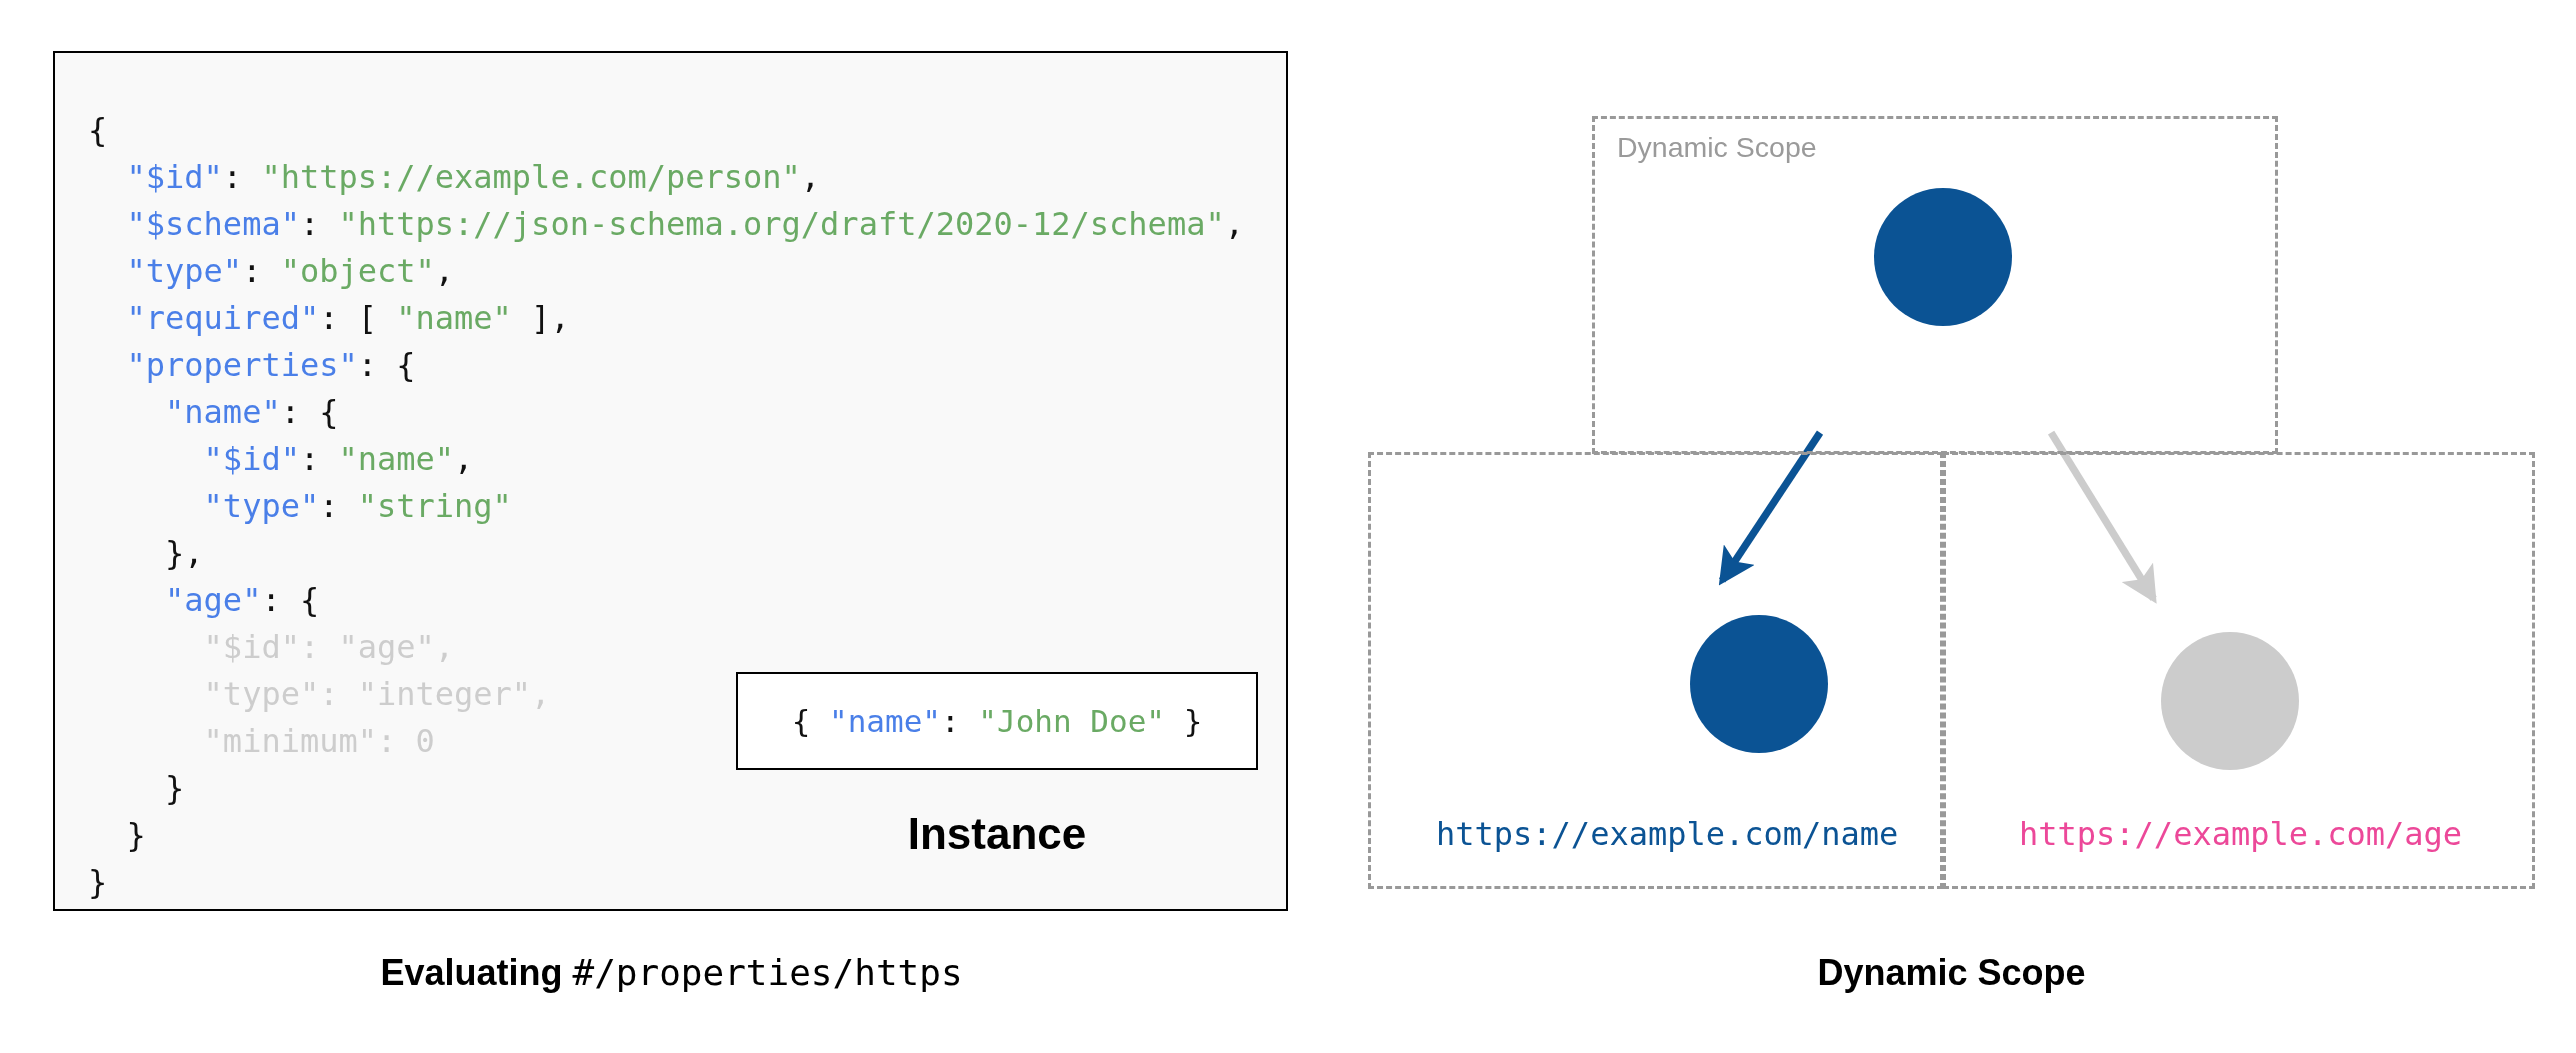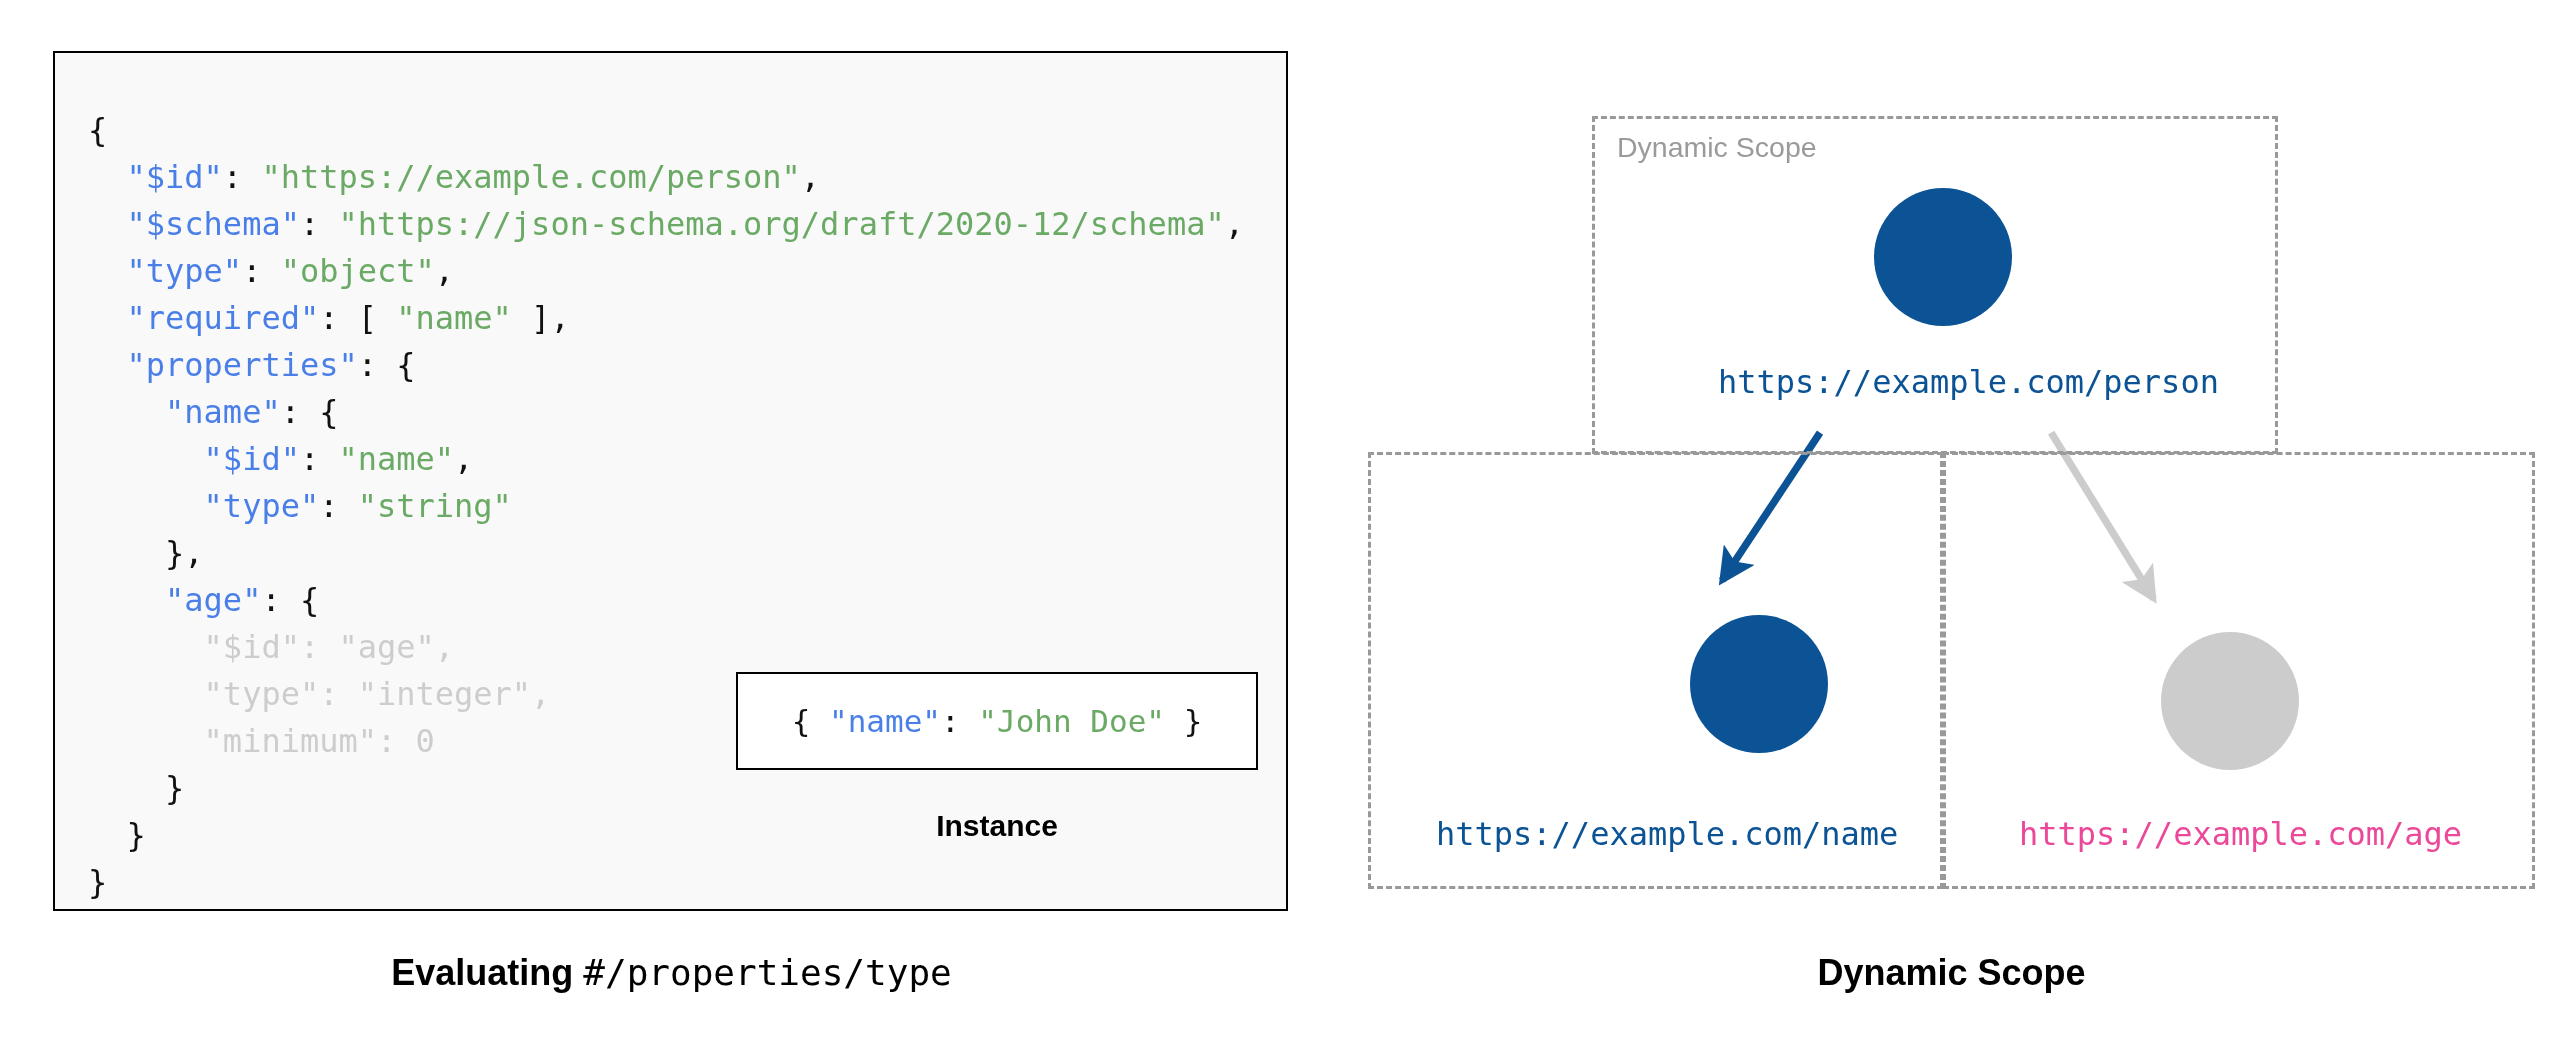--- a/index.html
+++ b/index.html
@@ -69,21 +69,21 @@
     font-size: 31px;
     white-space: pre;
     color: #111111;
   }
   #instance-caption {
     position: absolute;
     left: 736px;
     top: 809px;
     width: 522px;
     text-align: center;
-    font-size: 30px;
+    font-size: 44px;
     font-weight: bold;
     color: #000000;
   }
 
   #left-caption {
     position: absolute;
     left: 0;
     top: 952px;
     width: 1327px;
     text-align: center;
@@ -237,21 +237,21 @@
 <span class="cl-punct">  }</span>
 <span class="cl-punct">}</span></pre>
   </div>
 
   <div id="instance-box">
     <span id="instance-code"><span class="cl-punct">{ </span><span class="cl-key">"name"</span><span class="cl-punct">: </span><span class="cl-str">"John Doe"</span><span class="cl-punct"> }</span></span>
   </div>
   <div id="instance-caption">Instance</div>
 
   <div id="left-caption">
-    <span class="cap-bold">Evaluating </span><span class="cap-mono">#/properties/type</span>
+    <span class="cap-bold">Evaluating </span><span class="cap-mono">#/properties/https</span>
   </div>
 </div>
 
 <div id="right-panel">
 
   <svg id="arrow-layer" viewBox="0 0 2194 1850" width="1249" height="1053">
     <defs>
       <marker id="arrowhead-blue" markerWidth="5" markerHeight="5" refX="4.2" refY="2.5" orient="auto" markerUnits="strokeWidth">
         <path d="M0,0 L5,2.5 L0,5 L1.1,2.5 z" fill="#0b5394"></path>
       </marker>
@@ -266,19 +266,18 @@
   <div class="scope-box" id="scope-box-top"></div>
   <div class="scope-box" id="scope-box-name"></div>
   <div class="scope-box" id="scope-box-age"></div>
 
   <div id="scope-box-label">Dynamic Scope</div>
 
   <div class="node-circle" id="circle-person"></div>
   <div class="node-circle" id="circle-name"></div>
   <div class="node-circle" id="circle-age"></div>
 
-  <div class="node-label" id="label-person">https://example.com/person</div>
   <div class="node-label" id="label-name">https://example.com/name</div>
   <div class="node-label" id="label-age">https://example.com/age</div>
 
   <div id="right-caption">Dynamic Scope</div>
 </div>
 
 
 </body></html>

